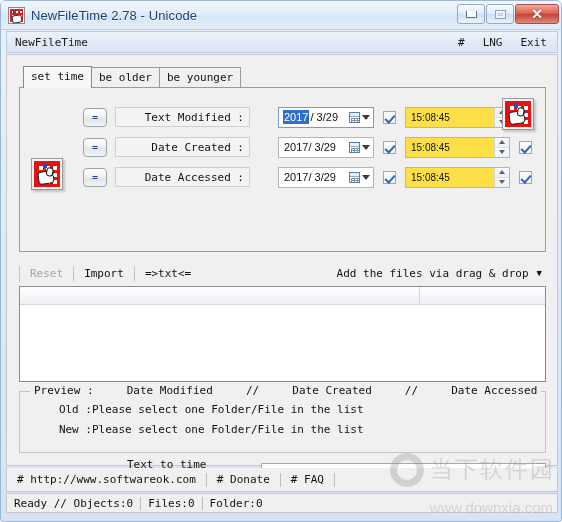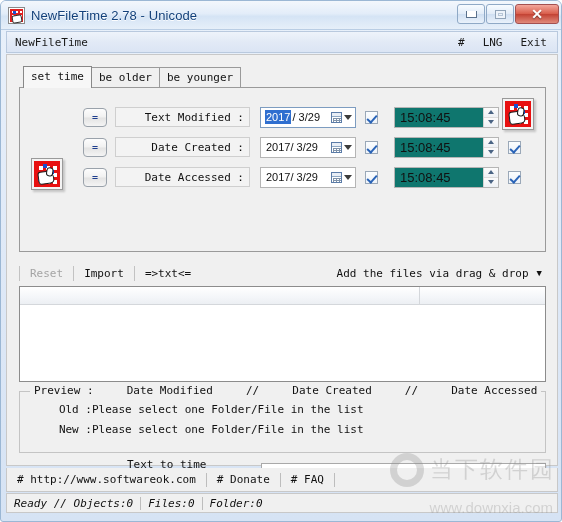--- a/index.html
+++ b/index.html
@@ -87,21 +87,21 @@
     display:flex;align-items:center;justify-content:center;
     font-family:"DejaVu Sans Mono",monospace;font-size:10px;color:#1f3f8f;
   }
   .labelbox{
     width:135px;height:20px;margin-left:8px;box-sizing:border-box;
     border:1px solid #cfcfcf;background:#f3f3f3;
     display:flex;align-items:center;justify-content:flex-end;padding-right:5px;
     font-family:"DejaVu Sans Mono",monospace;font-size:11px;color:#111;
   }
   .datebox{
-    width:96px;height:21px;margin-left:10px;box-sizing:border-box;
+    width:96px;height:21px;margin-left:28px;box-sizing:border-box;
     border:1px solid #7d9cc0;background:#ffffff;
     display:flex;align-items:center;
     font-family:"Liberation Sans",sans-serif;font-size:11px;color:#111;
   }
   .datebox.plain{border:1px solid #b5b5b5;}
   .dsel{background:#2f6fd0;color:#fff;padding:1px 1px;margin-left:4px;}
   .dtext{margin-left:1px;white-space:pre;}
   .dcal{margin-left:auto;display:flex;align-items:center;gap:2px;padding-right:3px;}
   .calglyph{width:11px;height:11px;box-sizing:border-box;border:1px solid #5b7ca8;background:#fff;position:relative;}
   .calglyph:before{content:"";position:absolute;left:0;top:0;right:0;height:3px;background:#e8eef6;border-bottom:1px solid #8fa8c4;}
@@ -112,24 +112,24 @@
   .chk{
     width:13px;height:13px;margin-left:9px;box-sizing:border-box;
     border:1px solid #9aa8b8;background:linear-gradient(180deg,#fbfdff,#eef3f9);
     position:relative;flex:none;
   }
   .chk:after{
     content:"";position:absolute;left:3px;top:1px;width:4px;height:8px;
     border:solid #2a64b8;border-width:0 2px 2px 0;transform:rotate(42deg);
   }
   .timebox{
-    width:105px;height:21px;margin-left:16px;box-sizing:border-box;
-    border:1px solid #b5b5b5;background:#0f766e;
-    display:flex;align-items:center;
-    font-family:"Liberation Sans",sans-serif;font-size:13px;color:#111;
+    width:105px;height:21px;margin-left:9px;box-sizing:border-box;
+    border:1px solid #b5b5b5;background:#fde047;
+    display:flex;align-items:center;
+    font-family:"Liberation Sans",sans-serif;font-size:10px;color:#111;
   }
   .timebox .tv{margin-left:5px;}
   .spin{margin-left:auto;width:14px;height:19px;display:flex;flex-direction:column;
     border-left:1px solid #d3d3d3;}
   .spin div{flex:1;display:flex;align-items:center;justify-content:center;
     background:linear-gradient(180deg,#fbfbfb,#eef1f5);}
   .spin .up{border-bottom:1px solid #dcdcdc;}
   .arru{width:0;height:0;border-left:3px solid transparent;border-right:3px solid transparent;border-bottom:4px solid #4a6484;}
   .arrd{width:0;height:0;border-left:3px solid transparent;border-right:3px solid transparent;border-top:4px solid #4a6484;}
   
@@ -183,21 +183,21 @@
     background:#f0f0f0;border:1px solid #c8c8c8;border-top:none;
     display:flex;align-items:center;
     font-family:"DejaVu Sans Mono",monospace;font-size:11px;color:#111;}
   .flink{padding:0 10px;white-space:nowrap;}
   .fsep{width:1px;height:14px;background:#bdbdbd;}
   
   .statusbar{position:absolute;left:5px;top:492px;width:552px;height:20px;box-sizing:border-box;
     background:#f0f0f0;border:1px solid #c8c8c8;
     display:flex;align-items:center;
     font-family:"DejaVu Sans Mono",monospace;font-size:11px;color:#111;}
-  .sitem{padding:0 7px;white-space:nowrap;font-style:italic;}
+  .sitem{padding:0 7px;white-space:nowrap;}
   .ssep{width:1px;height:13px;background:#bdbdbd;}
   
   .watermark{position:absolute;right:6px;bottom:6px;width:172px;height:62px;pointer-events:none;
     opacity:.30;display:flex;flex-direction:column;align-items:flex-end;justify-content:center;}
   .wm-row{display:flex;align-items:center;gap:6px;}
   .wm-o{width:34px;height:34px;border-radius:50%;border:7px solid #8d8d8d;box-sizing:border-box;}
   .wm-cn{font-size:23px;color:#8d8d8d;letter-spacing:2px;font-family:"DejaVu Sans",sans-serif;}
   .wm-url{font-size:15px;color:#8d8d8d;margin-right:2px;margin-top:12px;font-family:"Liberation Sans",sans-serif;}
 </style>
 </head>

